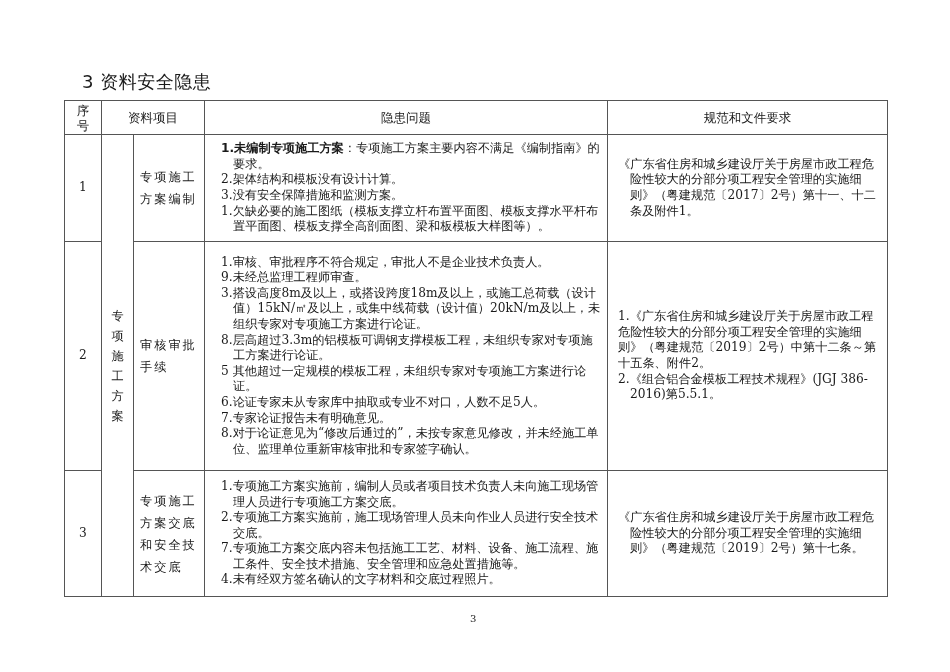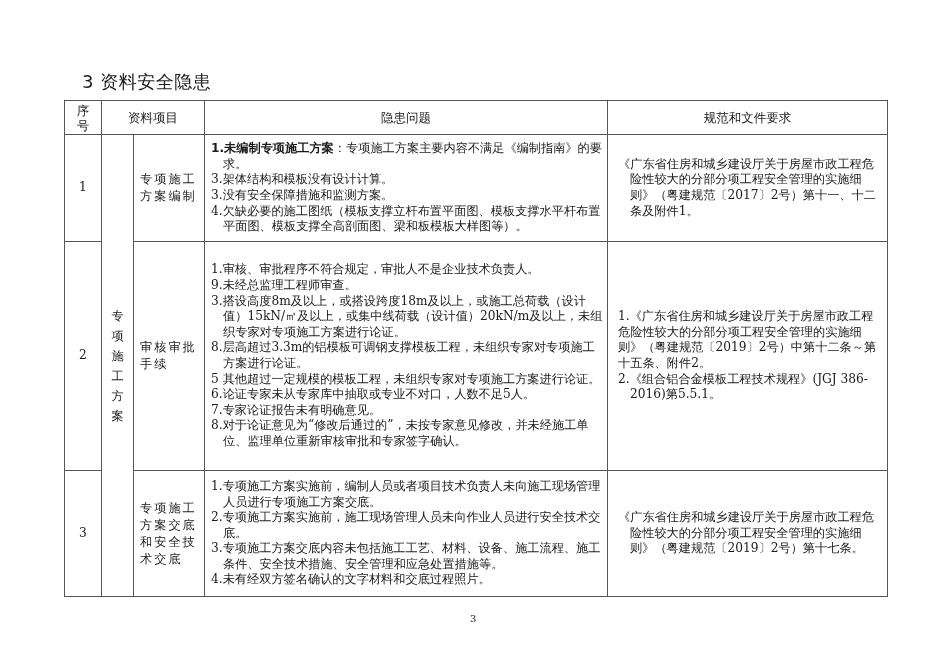--- a/index.html
+++ b/index.html
@@ -5,23 +5,23 @@
   html, body { margin:0; padding:0; background:#ffffff; }
   body { width:950px; height:672px; position:relative; overflow:hidden;
          font-family:"DejaVu Serif","Liberation Serif",serif; color:#1a1a1a; }
   .title { position:absolute; left:82px; top:70px; font-size:18px; font-family:"DejaVu Sans","Liberation Sans",sans-serif; letter-spacing:0.5px;text-align:center; }
   table.main { position:absolute; left:64px; top:100px; width:823px; border-collapse:collapse; table-layout:fixed; font-size:12.2px; line-height:15.6px; }
   table.main td, table.main th { border:1px solid #555; padding:0; vertical-align:middle; }
   table.main th { font-weight:normal; font-family:"DejaVu Sans","Liberation Sans",sans-serif; font-size:12.5px; height:33px; text-align:center; }
   .seq { text-align:center; }
   .cat { text-align:center; }
   .cat span { display:block; width:14px; margin:0 auto; line-height:20px; }
-  .item { padding:16px 6px !important; letter-spacing:2px; line-height:17px; }
+  .item { padding:16px 6px !important; letter-spacing:2px; line-height:22px; }
   .issues { padding:2px 4px 2px 6px !important; }
-  .issues div { padding-left:12px; text-indent:-12px; }
+  .issues div { padding-left:12px; text-indent:-12px;margin-left:10px; }
   .issues b { font-family:"DejaVu Sans","Liberation Sans",sans-serif; font-weight:bold; }
   .reqs { padding:2px 8px 2px 10px !important; }
   .reqs div.ind { padding-left:12px; text-indent:-12px; }
   .reqs div.noind { padding-left:12px; text-indent:-12px; }
   .pageno { position:absolute; left:470px; top:613px; font-size:10px; }
 </style>
 </head>
 <body>
 
 <div class="title">3  资料安全隐患</div>
@@ -46,23 +46,23 @@
   </thead>
   <tbody id="tbody">
       <tr style="height: 107px;">
         <td class="seq">1</td>
         <td class="cat" rowspan="3">
           <span>专项施工方案</span>
         </td>
         <td class="item">专项施工方案编制</td>
         <td class="issues">
           <div><b>1.未编制专项施工方案</b><span>：专项施工方案主要内容不满足《编制指南》的要求。</span></div>
-          <div><span>3.架体结构和模板没有设计计算。</span></div>
+          <div><span>2.架体结构和模板没有设计计算。</span></div>
           <div><span>3.没有安全保障措施和监测方案。</span></div>
-          <div><span>4.欠缺必要的施工图纸（模板支撑立杆布置平面图、模板支撑水平杆布置平面图、模板支撑全高剖面图、梁和板模板大样图等）。</span></div>
+          <div><span>1.欠缺必要的施工图纸（模板支撑立杆布置平面图、模板支撑水平杆布置平面图、模板支撑全高剖面图、梁和板模板大样图等）。</span></div>
         </td>
         <td class="reqs">
           <div class="ind">《广东省住房和城乡建设厅关于房屋市政工程危险性较大的分部分项工程安全管理的实施细则》（粤建规范〔2017〕2号）第十一、十二条及附件1。</div>
         </td>
       </tr>
       <tr style="height: 229px;">
         <td class="seq">2</td>
         <td class="item">审核审批手续</td>
         <td class="issues">
           <div><span>1.审核、审批程序不符合规定，审批人不是企业技术负责人。</span></div>
@@ -78,21 +78,21 @@
           <div class="noind" style="padding-left: 0px; text-indent: 0px;">1.《广东省住房和城乡建设厅关于房屋市政工程危险性较大的分部分项工程安全管理的实施细则》（粤建规范〔2019〕2号）中第十二条～第十五条、附件2。</div>
           <div class="noind">2.《组合铝合金模板工程技术规程》(JGJ 386-2016)第5.5.1。</div>
         </td>
       </tr>
       <tr style="height: 126px;">
         <td class="seq">3</td>
         <td class="item">专项施工方案交底和安全技术交底</td>
         <td class="issues">
           <div><span>1.专项施工方案实施前，编制人员或者项目技术负责人未向施工现场管理人员进行专项施工方案交底。</span></div>
           <div><span>2.专项施工方案实施前，施工现场管理人员未向作业人员进行安全技术交底。</span></div>
-          <div><span>3.专项施工方案交底内容未包括施工工艺、材料、设备、施工流程、施工条件、安全技术措施、安全管理和应急处置措施等。</span></div>
+          <div><span>7.专项施工方案交底内容未包括施工工艺、材料、设备、施工流程、施工条件、安全技术措施、安全管理和应急处置措施等。</span></div>
           <div><span>4.未有经双方签名确认的文字材料和交底过程照片。</span></div>
         </td>
         <td class="reqs">
           <div class="ind">《广东省住房和城乡建设厅关于房屋市政工程危险性较大的分部分项工程安全管理的实施细则》（粤建规范〔2019〕2号）第十七条。</div>
         </td>
       </tr>
     </tbody>
 </table>
 
 <div class="pageno">3</div>

